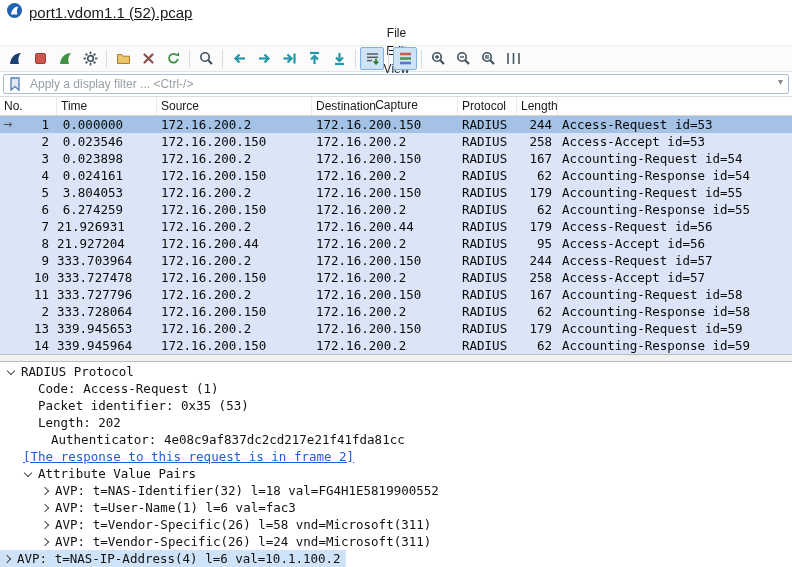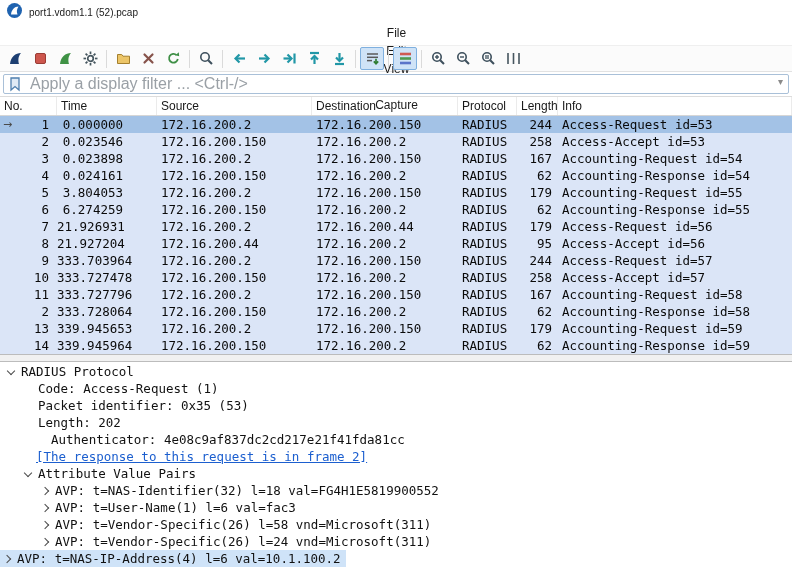--- a/index.html
+++ b/index.html
@@ -4,37 +4,37 @@
 <style>
   * { box-sizing: border-box; }
   html,body { margin:0; padding:0; }
   body {
     width:792px; height:567px; overflow:hidden; background:#fff;
     font-family:"Liberation Sans","DejaVu Sans",sans-serif;
   }
   .window { width:792px; height:567px; background:#fff; }
 
   .titlebar { height:24px; display:flex; align-items:center; gap:6px; padding:0 6px; background:#fff; }
-  .title { font-size:10px; color:#1a1a1a; }
+  .title { font-size:15px; color:#1a1a1a;text-decoration:underline; }
 
   .menubar { height:21px; display:flex; align-items:center; background:#fff; padding-left:1px;flex-direction:column; }
   .menu-item { font-size:12px; color:#1a1a1a; padding:2px 8px; cursor:default; }
 
   .toolbar { height:27px; display:flex; align-items:center; background:#fbfbfb;
              border-top:1px solid #efefef; border-bottom:1px solid #e2e2e2; padding:0 3px; gap:1px; }
   .tbtn { width:24px; height:23px; border:1px solid transparent; background:transparent; padding:0;
           display:flex; align-items:center; justify-content:center; border-radius:2px; }
   .tbtn.pressed { background:#cfe3f7; border-color:#7fb0df; }
   .ticon { display:flex; }
   .tsep { width:1px; height:18px; background:#dadada; margin:0 3px; }
 
   .filterbar { height:25px; background:#fff; padding:2px 3px 2px; border-bottom:1px solid #dcdcdc; }
   .filter-wrap { position:relative; height:20px; }
   .filter-input { width:100%; height:20px; border:1px solid #a9c0d8; border-radius:2px;
-                  padding:0 18px 0 26px; font-size:16px; font-family:inherit; color:#222; outline:none; }
+                  padding:0 18px 0 26px; font-size:12px; font-family:inherit; color:#222; outline:none; }
   .filter-input::placeholder { color:#9aa0a6; }
   .bookmark { position:absolute; left:5px; top:2px; }
   .fchev { position:absolute; right:6px; top:2px; font-size:10px; color:#8a8a8a; }
 
   .grid7 { display:grid; grid-template-columns:57px 100px 155px 146px 59px 41px 1fr; }
   .phead { height:19px; background:#fff; border-bottom:1px solid #d6d6d6; font-size:12px; color:#191919; }
   .hcell { padding-left:4px; line-height:18px; border-right:1px solid #ebebeb; overflow:hidden; white-space:nowrap; }
 
   .pbody { height:238px; background:#fff; font-family:"DejaVu Sans Mono","Liberation Mono",monospace; font-size:12.5px; color:#0a0a0a; }
   .prow { height:17px; line-height:17px; background:var(--row_bg); position:relative; white-space:nowrap; cursor:default; }
@@ -293,21 +293,20 @@
   </div>
 
   <div class="plist">
     <div class="phead grid7" id="phead">
         <span class="hcell">No.</span>
         <span class="hcell">Time</span>
         <span class="hcell">Source</span>
         <span class="hcell">Destination</span>
         <span class="hcell">Protocol</span>
         <span class="hcell">Length</span>
-        <span class="hcell">Info</span>
       </div>
     <div class="pbody" id="pbody">
         <div class="prow grid7 selected">
           <span class="cell c-no">1</span>
           <span class="cell c-time">0.000000</span>
           <span class="cell c-source">172.16.200.2</span>
           <span class="cell c-destination">172.16.200.150</span>
           <span class="cell c-protocol">RADIUS</span>
           <span class="cell c-length">244</span>
           <span class="cell c-info">Access-Request id=53</span>
@@ -434,21 +433,21 @@
   </div>
 
   <div class="splitter"></div>
 
   <div class="details" id="details">
       <div class="dline" style="padding-left: 4px;"><span class="dwrap"><span class="chevbox"><span class="chev down"></span></span><span class="dtext">RADIUS Protocol</span></span></div>
       <div class="dline" style="padding-left: 21px;"><span class="dwrap"><span class="chevbox"></span><span class="dtext">Code: Access-Request (1)</span></span></div>
       <div class="dline" style="padding-left: 21px;"><span class="dwrap"><span class="chevbox"></span><span class="dtext">Packet identifier: 0x35 (53)</span></span></div>
       <div class="dline" style="padding-left: 21px;"><span class="dwrap"><span class="chevbox"></span><span class="dtext">Length: 202</span></span></div>
       <div class="dline" style="padding-left: 34px;"><span class="dwrap"><span class="chevbox"></span><span class="dtext">Authenticator: 4e08c9af837dc2cd217e21f41fda81cc</span></span></div>
-      <div class="dline" style="padding-left: 19px;"><span class="dwrap"><span class="chevbox"></span><span class="dtext dlink">[The response to this request is in frame 2]</span></span></div>
+      <div class="dline" style="padding-left: 6px;"><span class="dwrap"><span class="chevbox"></span><span class="dtext dlink">[The response to this request is in frame 2]</span></span></div>
       <div class="dline" style="padding-left: 21px;"><span class="dwrap"><span class="chevbox"><span class="chev down"></span></span><span class="dtext">Attribute Value Pairs</span></span></div>
       <div class="dline" style="padding-left: 38px;"><span class="dwrap"><span class="chevbox"><span class="chev right"></span></span><span class="dtext">AVP: t=NAS-Identifier(32) l=18 val=FG4H1E5819900552</span></span></div>
       <div class="dline" style="padding-left: 38px;"><span class="dwrap"><span class="chevbox"><span class="chev right"></span></span><span class="dtext">AVP: t=User-Name(1) l=6 val=fac3</span></span></div>
       <div class="dline" style="padding-left: 38px;"><span class="dwrap"><span class="chevbox"><span class="chev right"></span></span><span class="dtext">AVP: t=Vendor-Specific(26) l=58 vnd=Microsoft(311)</span></span></div>
       <div class="dline" style="padding-left: 38px;"><span class="dwrap"><span class="chevbox"><span class="chev right"></span></span><span class="dtext">AVP: t=Vendor-Specific(26) l=24 vnd=Microsoft(311)</span></span></div>
       <div class="dline" style=""><span class="dwrap sel"><span class="chevbox"><span class="chev right"></span></span><span class="dtext">AVP: t=NAS-IP-Address(4) l=6 val=10.1.100.2</span></span></div>
     </div>
 
 </div>
 

